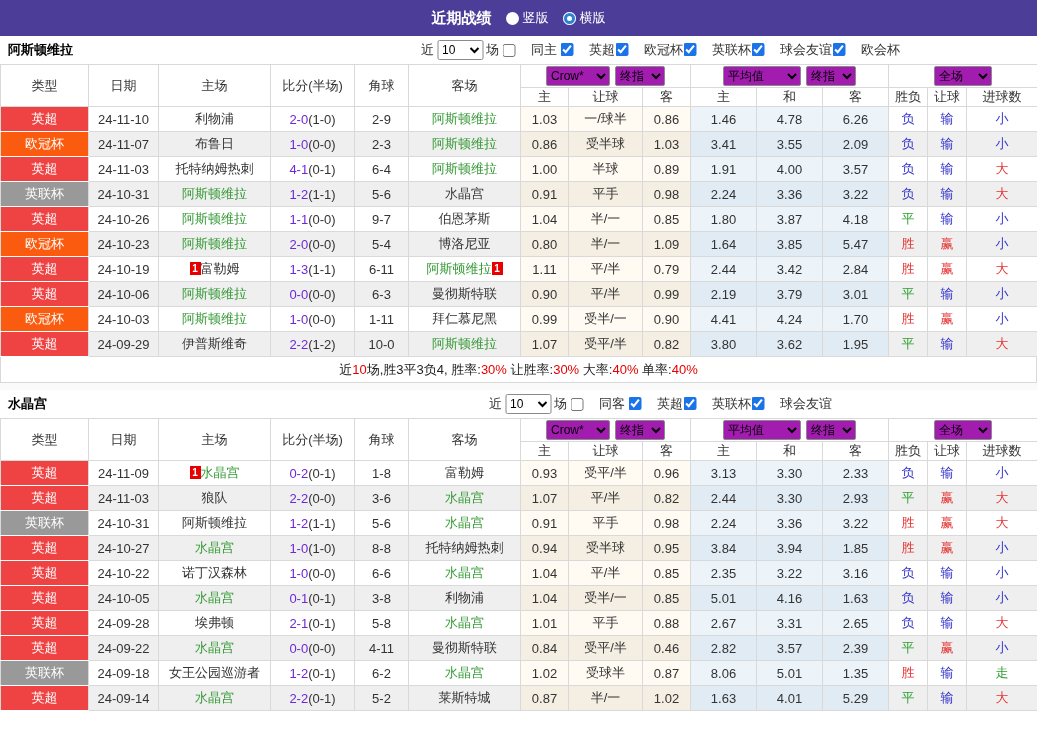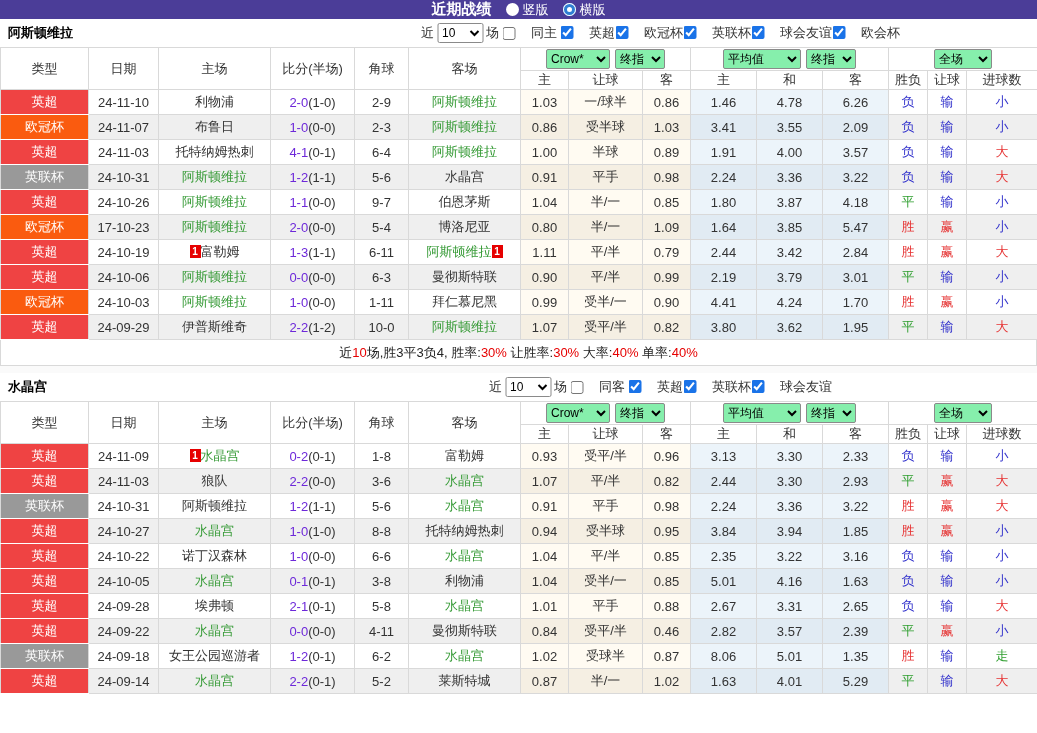--- a/index.html
+++ b/index.html
@@ -1,20 +1,20 @@
 <!DOCTYPE html>
 <html><head>
 <meta charset="utf-8">
 <style>
   *{margin:0;padding:0;box-sizing:border-box}
   body{width:1037px;background:#fff;font-family:"Liberation Sans",sans-serif;font-size:13px;color:#333}
   .page{width:1037px}
 
   
-  .titlebar{height:19px;background:#4b3d98;display:flex;align-items:center;justify-content:center;gap:14px;color:#fff}
+  .titlebar{height:36px;background:#4b3d98;display:flex;align-items:center;justify-content:center;gap:14px;color:#fff}
   .titlebar .t{font-weight:bold;font-size:15px}
   .radio{display:inline-flex;align-items:center;gap:4px;font-size:13px;cursor:pointer}
   .rd{width:13px;height:13px;border-radius:50%;display:inline-block;background:#fff}
   .rd.off{box-shadow:inset 0 0 0 1px #fff, inset 0 0 0 4px #2f7fd3}
 
   
   .filterrow{position:relative;height:28px;background:#fff}
   .teamname{position:absolute;left:8px;top:0;line-height:28px;font-weight:bold;color:#000;font-size:13px}
   .filters{position:absolute;top:0;left:50%;transform:translateX(calc(-50% + 142px));height:28px;display:flex;align-items:center;gap:3px;white-space:nowrap}
   .filters select{height:20px;font-size:12px;border:1px solid #8a8a8a;background:#fff;border-radius:2px}
@@ -38,21 +38,21 @@
   .nm{color:#333}
   .nm.green{color:#393}
   td.tm{cursor:pointer}
   .ft{color:#6d28d9}
   .ht{color:#333}
   .c-r{color:#e63333}
   .c-g{color:#2e9e2e}
   .c-b{color:#3333cc}
   .card{display:none;background:#e60000;color:#fff;font-size:10px;font-weight:bold;width:11px;height:13px;line-height:13px;vertical-align:1px;text-align:center}
   .selwrap{display:flex;justify-content:center;align-items:center;gap:5px}
-  .selwrap select{height:20px;font-size:12px;border:1px solid #8a8a8a;background:#86efac;border-radius:2px}
+  .selwrap select{height:20px;font-size:12px;border:1px solid #8a8a8a;background:#a21caf;border-radius:2px}
 
   
   .tfoot{height:26px;line-height:25px;border:1px solid #d9d9d9;border-top:none;text-align:center;font-size:13px;color:#222}
   .tfoot .red{color:#e60000}
   .secgap{height:7px;background:#fafafa}
 </style>
 </head>
 <body>
 
 <div class="page">
@@ -220,21 +220,21 @@
     <td class="ga o3">0.85</td>
     <td class="gb e1">1.80</td>
     <td class="gb e2">3.87</td>
     <td class="gb e3">4.18</td>
     <td class="rs r1 c-g">平</td>
     <td class="rs r2 c-b">输</td>
     <td class="rs r3 c-b">小</td>
   </tr>
         <tr class="even">
     <td class="lg lg-orange">欧冠杯</td>
-    <td class="dt">17-10-23</td>
+    <td class="dt">24-10-23</td>
     <td class="tm home"><span class="nm green">阿斯顿维拉</span></td>
     <td class="sc"><span class="ft">2-0</span><span class="ht">(0-0)</span></td>
     <td class="ck">5-4</td>
     <td class="tm away"><span class="nm">博洛尼亚</span></td>
     <td class="ga o1">0.80</td>
     <td class="ga o2">半/一</td>
     <td class="ga o3">1.09</td>
     <td class="gb e1">1.64</td>
     <td class="gb e2">3.85</td>
     <td class="gb e3">5.47</td>

